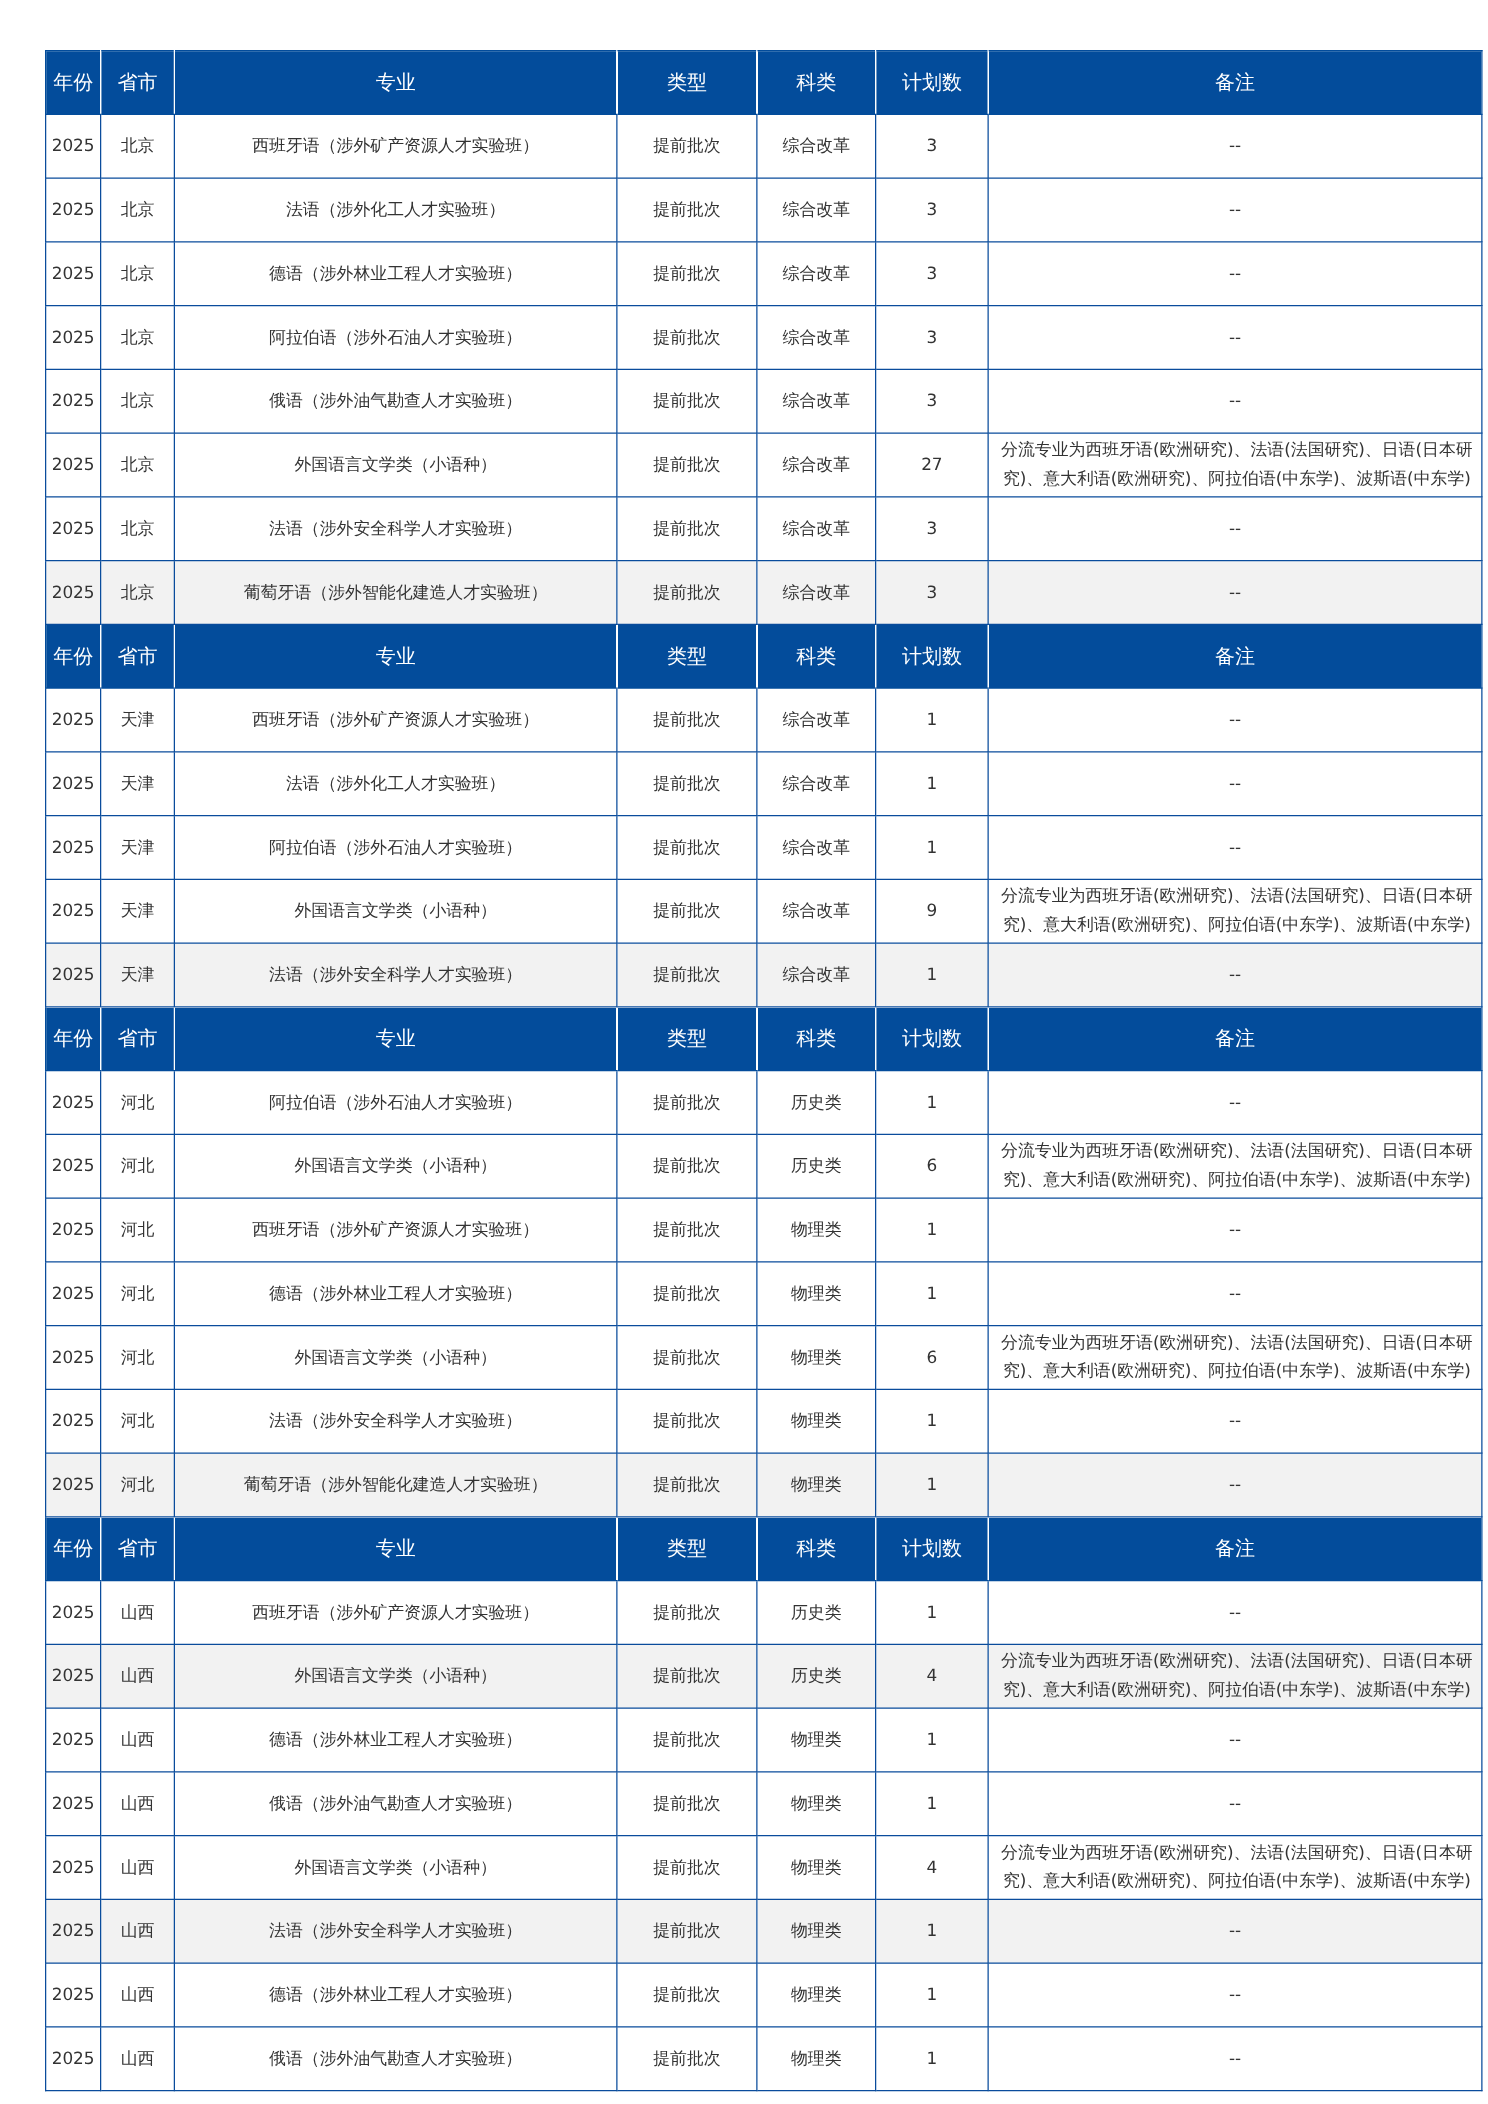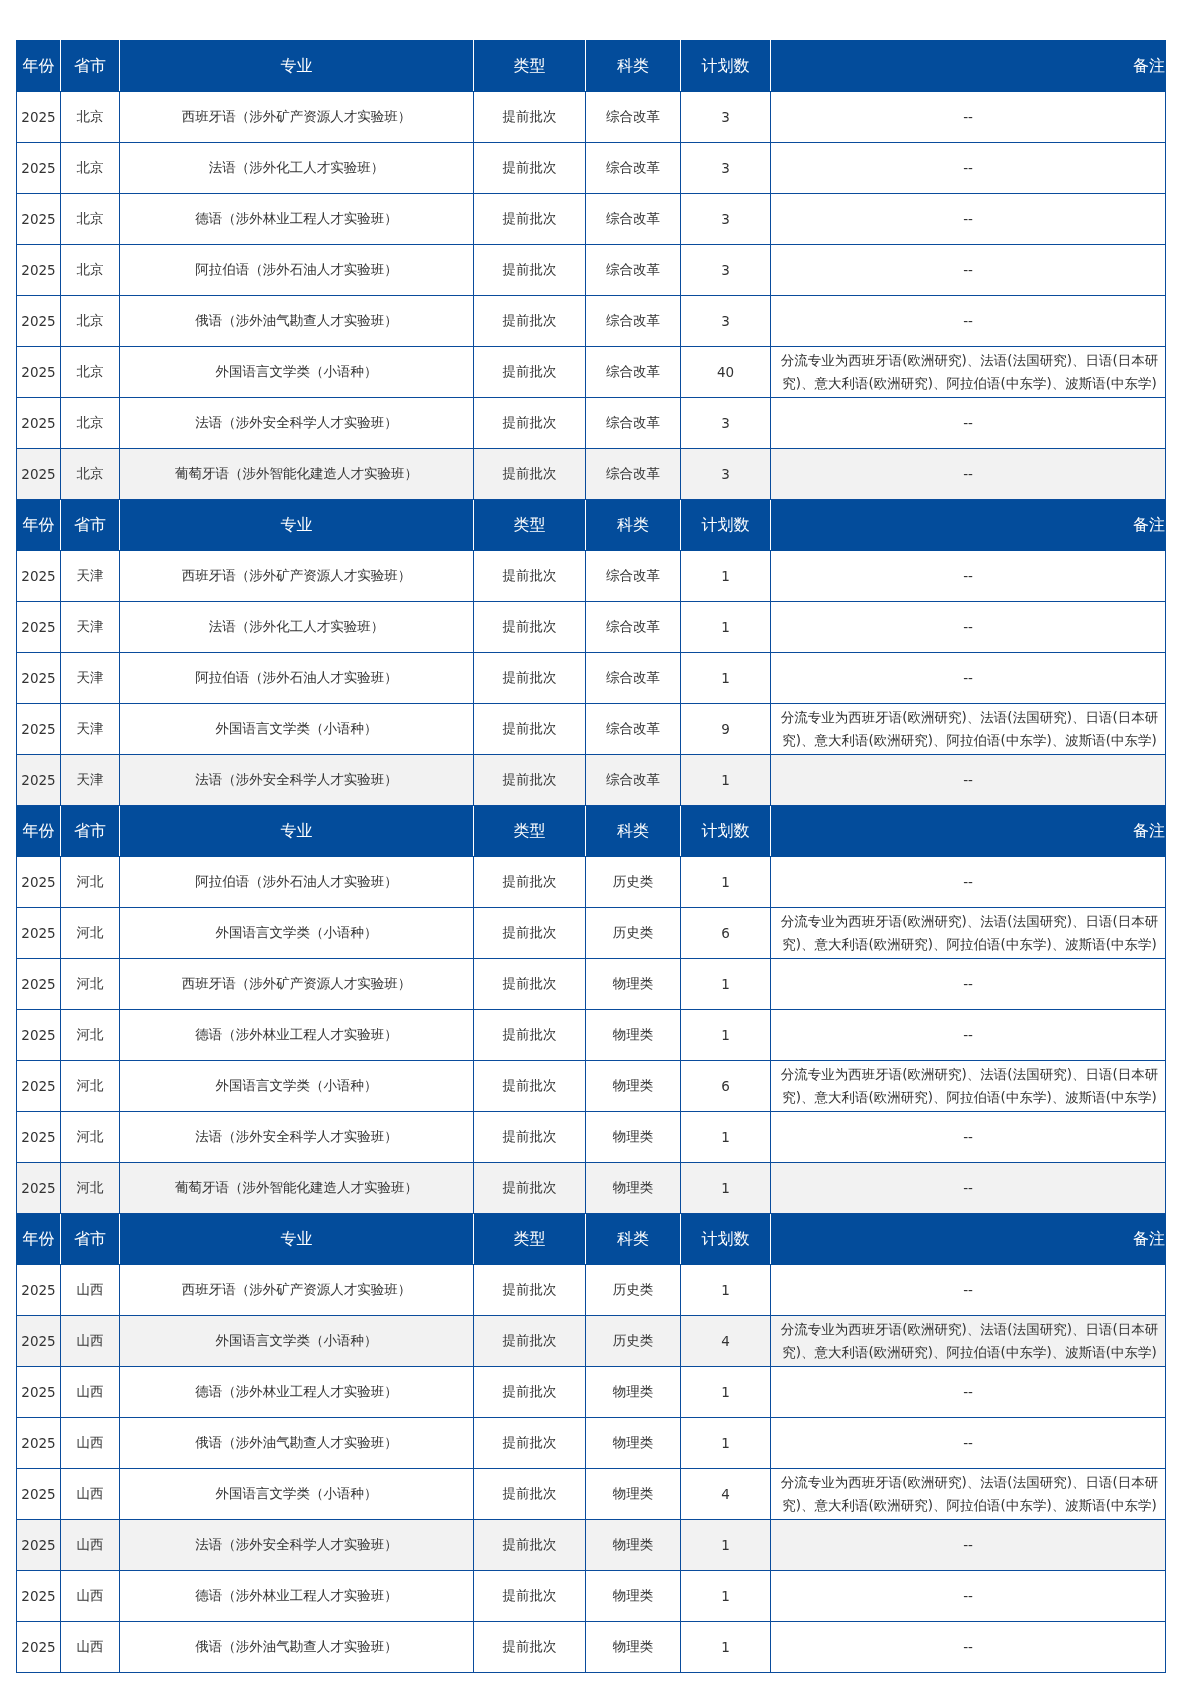--- a/index.html
+++ b/index.html
@@ -1,26 +1,26 @@
 <!DOCTYPE html>
 <html><head>
 <meta charset="utf-8">
 <style>
   html, body { margin: 0; padding: 0; background: #ffffff; }
   body { width: 1190px; height: 1683px; position: relative; overflow: hidden;
          font-family: "DejaVu Sans", "Liberation Sans", sans-serif; }
-  .tbl { position: absolute; left: 16px; top: 40px; width: 1149px;
+  .tbl { position: absolute; left: 36px; top: 40px; width: 1149px;
          border-collapse: collapse; table-layout: fixed; }
   .tbl td, .tbl th { border: 1px solid #0a4c9c; height: 50px; padding: 0;
          text-align: center; vertical-align: middle; font-size: 13.5px; color: #333333;
          overflow: hidden; white-space: nowrap; }
   .tbl th { background: #034c9b; color: #ffffff; font-weight: normal; font-size: 16px;
          border-color: #034c9b; border-left: 1px solid #ffffff; border-right: 1px solid #ffffff; }
   .tbl th:first-child { border-left-color: #034c9b; }
-  .tbl th:last-child { border-right-color: #034c9b; text-align: right; }
+  .tbl th:last-child { border-right-color: #034c9b; }
   .tbl tr.alt td { background: #f2f2f2; }
   .tbl td.note { white-space: normal; text-align: center; line-height: 23px; }
   .tbl td.note .wrap { display: block; max-height: 46px; overflow: hidden; text-align: center;
          padding-left: 3px; word-break: break-all; font-size: 13.5px; }
   .tbl td.note .dash { text-align: center; padding-left: 0; }
 </style>
 </head>
 <body>
 
 <table class="tbl">
@@ -103,21 +103,21 @@
           <span class="wrap dash">--</span>
         </td>
   </tr>
 
   <tr>
     <td>2025</td>
     <td>北京</td>
     <td>外国语言文学类（小语种）</td>
     <td>提前批次</td>
     <td>综合改革</td>
-    <td>40</td>
+    <td>27</td>
     <td class="note">
           <span class="wrap">分流专业为西班牙语(欧洲研究)、法语(法国研究)、日语(日本研究)、意大利语(欧洲研究)、阿拉伯语(中东学)、波斯语(中东学)</span>
         </td>
   </tr>
 
   <tr>
     <td>2025</td>
     <td>北京</td>
     <td>法语（涉外安全科学人才实验班）</td>
     <td>提前批次</td>

